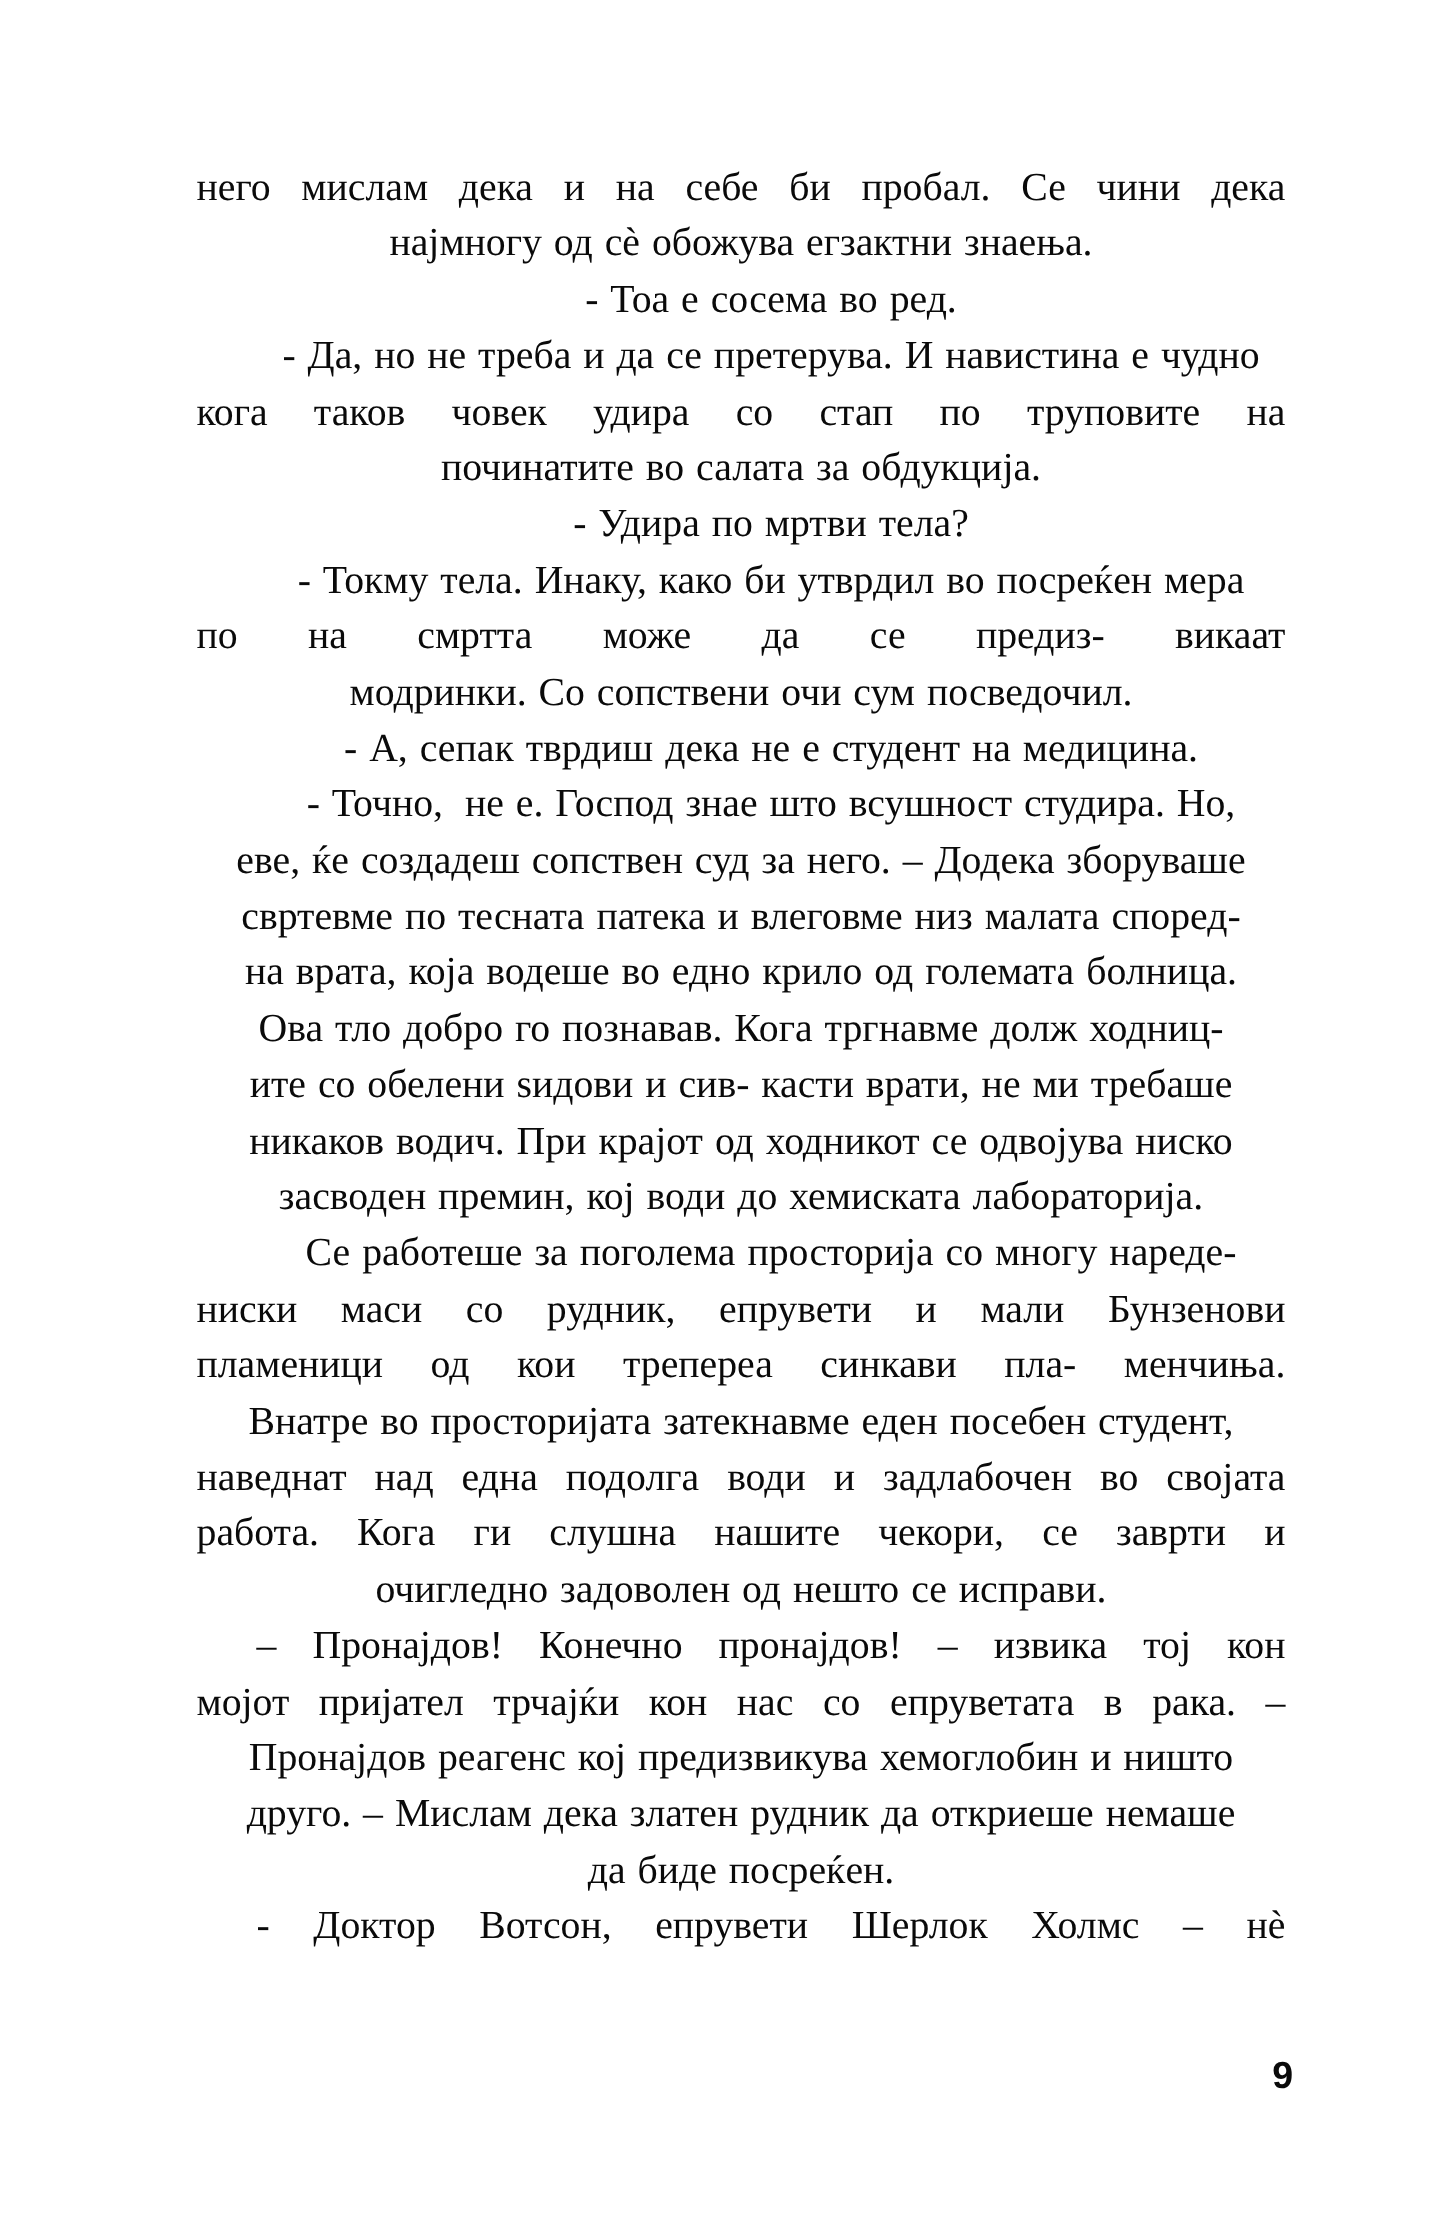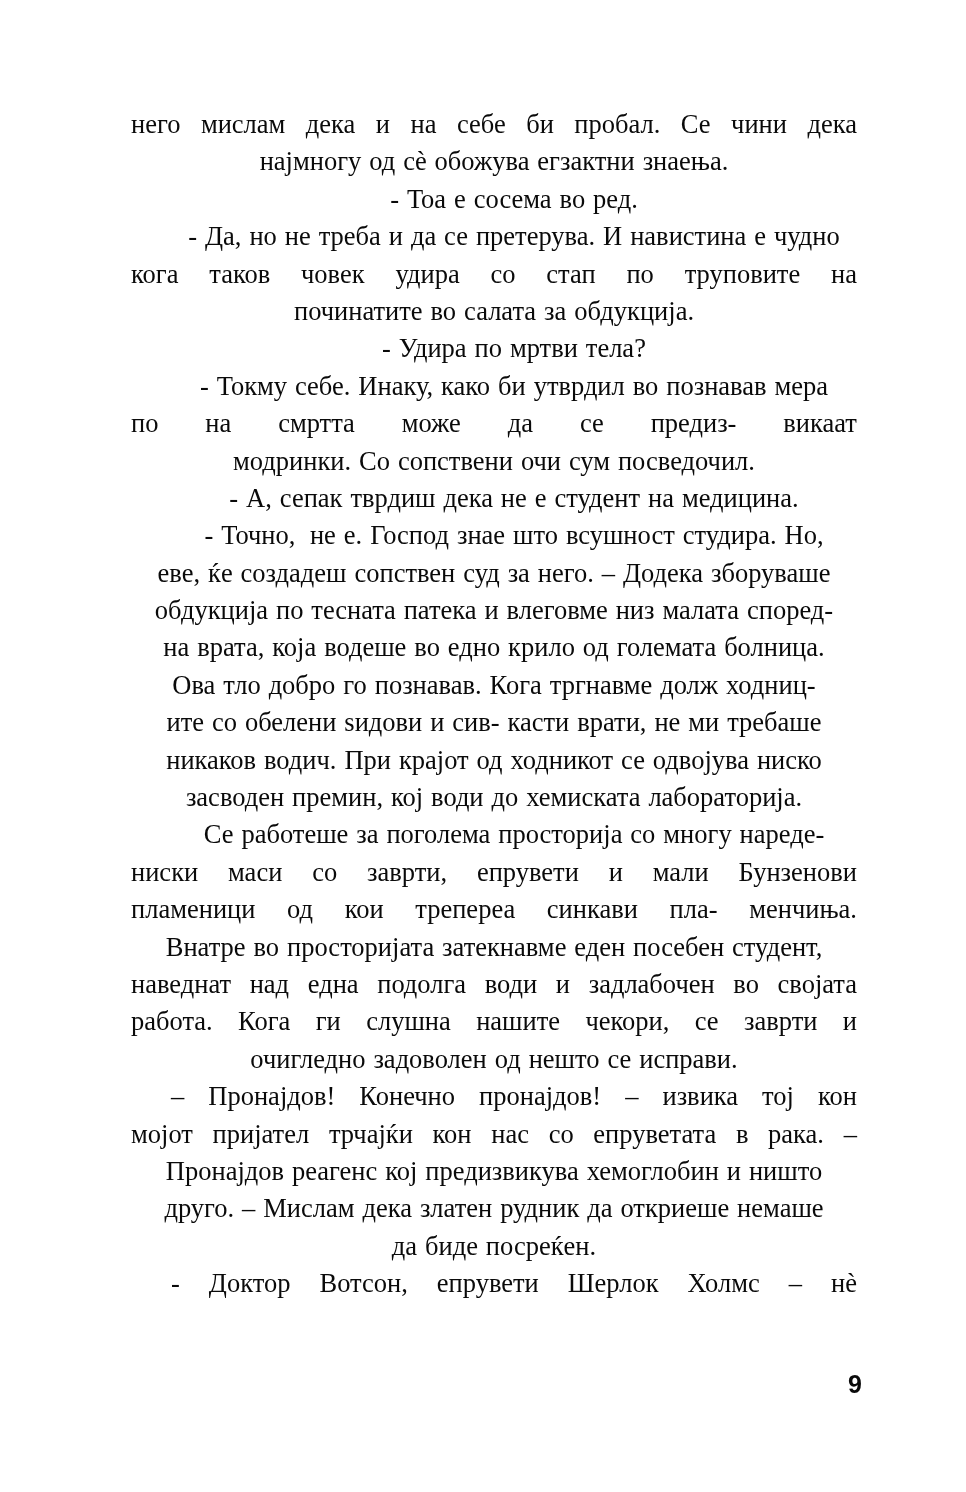--- a/index.html
+++ b/index.html
@@ -82,34 +82,34 @@
 <div id="page">
 
   <div id="text-block">
       <div class="line just"><span class="w">него</span><span class="w">мислам</span><span class="w">дека</span><span class="w">и</span><span class="w">на</span><span class="w">себе</span><span class="w">би</span><span class="w">пробал.</span><span class="w">Се</span><span class="w">чини</span><span class="w">дека</span></div>
       <div class="line flush"><span class="w">најмногу</span><span class="w">од</span><span class="w">сè</span><span class="w">обожува</span><span class="w">егзактни</span><span class="w">знаења.</span></div>
       <div class="line flush indent"><span class="w">-</span><span class="w">Тоа</span><span class="w">е</span><span class="w">сосема</span><span class="w">во</span><span class="w">ред.</span></div>
       <div class="line flush indent"><span class="w">-</span><span class="w">Да,</span><span class="w">но</span><span class="w">не</span><span class="w">треба</span><span class="w">и</span><span class="w">да</span><span class="w">се</span><span class="w">претерува.</span><span class="w">И</span><span class="w">навистина</span><span class="w">е</span><span class="w">чудно</span></div>
       <div class="line just"><span class="w">кога</span><span class="w">таков</span><span class="w">човек</span><span class="w">удира</span><span class="w">со</span><span class="w">стап</span><span class="w">по</span><span class="w">труповите</span><span class="w">на</span></div>
       <div class="line flush"><span class="w">починатите</span><span class="w">во</span><span class="w">салата</span><span class="w">за</span><span class="w">обдукција.</span></div>
       <div class="line flush indent"><span class="w">-</span><span class="w">Удира</span><span class="w">по</span><span class="w">мртви</span><span class="w">тела?</span></div>
-      <div class="line flush indent"><span class="w">-</span><span class="w">Токму</span><span class="w">себе.</span><span class="w">Инаку,</span><span class="w">како</span><span class="w">би</span><span class="w">утврдил</span><span class="w">во</span><span class="w">познавав</span><span class="w">мера</span></div>
+      <div class="line flush indent"><span class="w">-</span><span class="w">Токму</span><span class="w">тела.</span><span class="w">Инаку,</span><span class="w">како</span><span class="w">би</span><span class="w">утврдил</span><span class="w">во</span><span class="w">посреќен</span><span class="w">мера</span></div>
       <div class="line just"><span class="w">по</span><span class="w">на</span><span class="w">смртта</span><span class="w">може</span><span class="w">да</span><span class="w">се</span><span class="w">предиз-</span><span class="w">викаат</span></div>
       <div class="line flush"><span class="w">модринки.</span><span class="w">Со</span><span class="w">сопствени</span><span class="w">очи</span><span class="w">сум</span><span class="w">посведочил.</span></div>
       <div class="line flush indent"><span class="w">-</span><span class="w">А,</span><span class="w">сепак</span><span class="w">тврдиш</span><span class="w">дека</span><span class="w">не</span><span class="w">е</span><span class="w">студент</span><span class="w">на</span><span class="w">медицина.</span></div>
       <div class="line flush indent"><span class="w">-</span><span class="w">Точно,</span><span class="w"> не</span><span class="w">е.</span><span class="w">Господ</span><span class="w">знае</span><span class="w">што</span><span class="w">всушност</span><span class="w">студира.</span><span class="w">Но,</span></div>
       <div class="line flush"><span class="w">еве,</span><span class="w">ќе</span><span class="w">создадеш</span><span class="w">сопствен</span><span class="w">суд</span><span class="w">за</span><span class="w">него.</span><span class="w">–</span><span class="w">Додека</span><span class="w">зборуваше</span></div>
-      <div class="line flush"><span class="w">обдукција</span><span class="w">по</span><span class="w">теснатa</span><span class="w">патека</span><span class="w">и</span><span class="w">влеговме</span><span class="w">низ</span><span class="w">малата</span><span class="w">според-</span></div>
+      <div class="line flush"><span class="w">свртевме</span><span class="w">по</span><span class="w">теснатa</span><span class="w">патека</span><span class="w">и</span><span class="w">влеговме</span><span class="w">низ</span><span class="w">малата</span><span class="w">според-</span></div>
       <div class="line flush"><span class="w">на</span><span class="w">врата,</span><span class="w">која</span><span class="w">водеше</span><span class="w">во</span><span class="w">едно</span><span class="w">крило</span><span class="w">од</span><span class="w">големата</span><span class="w">болница.</span></div>
       <div class="line flush"><span class="w">Ова</span><span class="w">тло</span><span class="w">добро</span><span class="w">го</span><span class="w">познавав.</span><span class="w">Кога</span><span class="w">тргнавме</span><span class="w">долж</span><span class="w">ходниц-</span></div>
       <div class="line flush"><span class="w">ите</span><span class="w">со</span><span class="w">обелени</span><span class="w">ѕидови</span><span class="w">и</span><span class="w">сив-</span><span class="w">касти</span><span class="w">врати,</span><span class="w">не</span><span class="w">ми</span><span class="w">требаше</span></div>
       <div class="line flush"><span class="w">никаков</span><span class="w">водич.</span><span class="w">При</span><span class="w">крајот</span><span class="w">од</span><span class="w">ходникот</span><span class="w">се</span><span class="w">одвојува</span><span class="w">ниско</span></div>
       <div class="line flush"><span class="w">засводен</span><span class="w">премин,</span><span class="w">кој</span><span class="w">води</span><span class="w">до</span><span class="w">хемиската</span><span class="w">лабораторија.</span></div>
       <div class="line flush indent"><span class="w">Се</span><span class="w">работеше</span><span class="w">за</span><span class="w">поголема</span><span class="w">просторија</span><span class="w">со</span><span class="w">многу</span><span class="w">нареде-</span></div>
-      <div class="line just"><span class="w">ниски</span><span class="w">маси</span><span class="w">со</span><span class="w">заврти,</span><span class="w">епрувети</span><span class="w">и</span><span class="w">мали</span><span class="w">Бунзенови</span></div>
+      <div class="line just"><span class="w">ниски</span><span class="w">маси</span><span class="w">со</span><span class="w">рудник,</span><span class="w">епрувети</span><span class="w">и</span><span class="w">мали</span><span class="w">Бунзенови</span></div>
       <div class="line just"><span class="w">пламеници</span><span class="w">од</span><span class="w">кои</span><span class="w">трепереа</span><span class="w">синкави</span><span class="w">пла-</span><span class="w">менчиња.</span></div>
       <div class="line flush"><span class="w">Внатре</span><span class="w">во</span><span class="w">просторијата</span><span class="w">затекнавме</span><span class="w">еден</span><span class="w">посебен</span><span class="w">студент,</span></div>
       <div class="line just"><span class="w">наведнат</span><span class="w">над</span><span class="w">една</span><span class="w">подолга</span><span class="w">води</span><span class="w">и</span><span class="w">задлабочен</span><span class="w">во</span><span class="w">својата</span></div>
       <div class="line just"><span class="w">работа.</span><span class="w">Кога</span><span class="w">ги</span><span class="w">слушна</span><span class="w">нашите</span><span class="w">чекори,</span><span class="w">се</span><span class="w">заврти</span><span class="w">и</span></div>
       <div class="line flush"><span class="w">очигледно</span><span class="w">задоволен</span><span class="w">од</span><span class="w">нешто</span><span class="w">се</span><span class="w">исправи.</span></div>
       <div class="line just indent"><span class="w">–</span><span class="w">Пронајдов!</span><span class="w">Конечно</span><span class="w">пронајдов!</span><span class="w">–</span><span class="w">извика</span><span class="w">тој</span><span class="w">кон</span></div>
       <div class="line just"><span class="w">мојот</span><span class="w">пријател</span><span class="w">трчајќи</span><span class="w">кон</span><span class="w">нас</span><span class="w">со</span><span class="w">епруветата</span><span class="w">в</span><span class="w">рака.</span><span class="w">–</span></div>
       <div class="line flush"><span class="w">Пронајдов</span><span class="w">реагенс</span><span class="w">кој</span><span class="w">предизвикува</span><span class="w">хемоглобин</span><span class="w">и</span><span class="w">ништо</span></div>
       <div class="line flush"><span class="w">друго.</span><span class="w">–</span><span class="w">Мислам</span><span class="w">дека</span><span class="w">златен</span><span class="w">рудник</span><span class="w">да</span><span class="w">откриеше</span><span class="w">немаше</span></div>
       <div class="line flush"><span class="w">да</span><span class="w">биде</span><span class="w">посреќен.</span></div>

